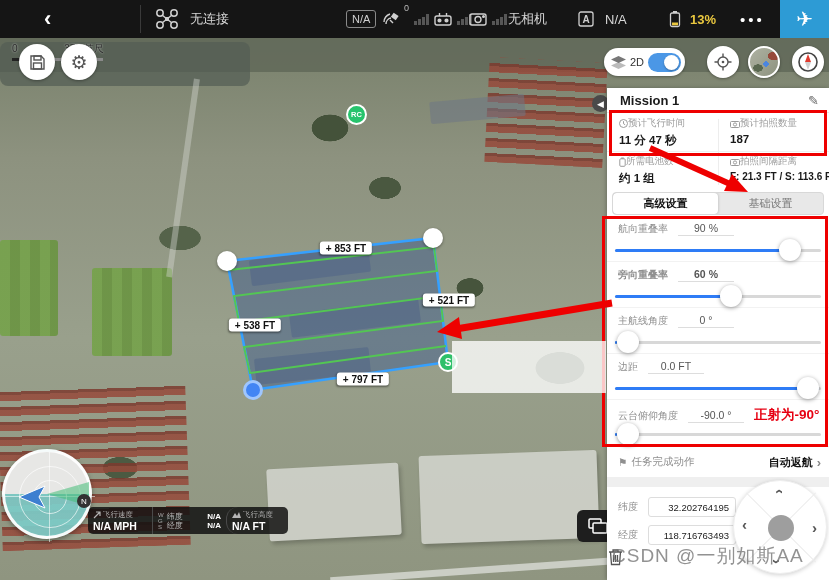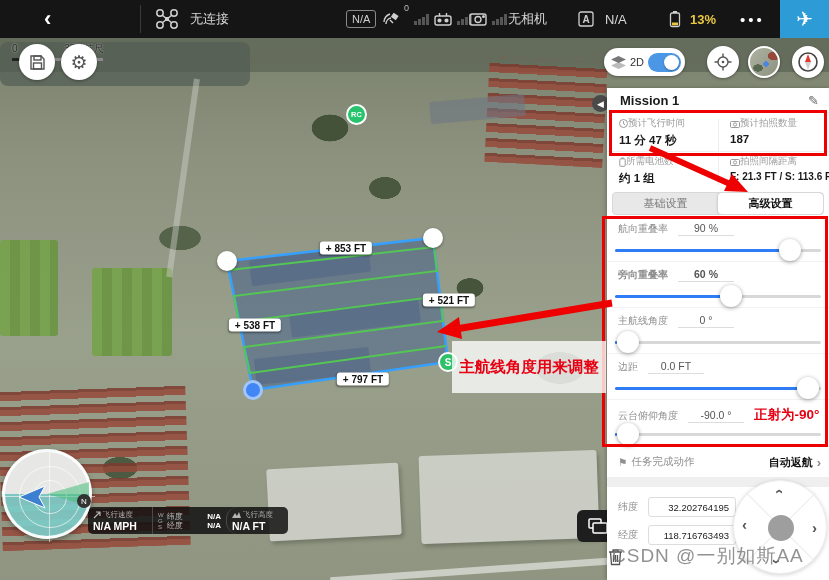--- a/index.html
+++ b/index.html
@@ -450,22 +450,22 @@
           </svg>
           <span>拍照间隔距离</span>
         </div>
       <div class="cv" style="font-size:10px;">F: 21.3 FT / S: 113.6 FT</div>
     </div>
     <div class="vdiv"></div>
       <div class="hdiv"></div>
   </div>
 
   <div id="tabs">
+    <div class="tab active">高级设置</div>
     <div class="tab">基础设置</div>
-    <div class="tab active">高级设置</div>
   </div>
 
   <div id="sliders">
     <div class="srow" style="top:0;">
       <div class="top">
           <span class="slabel">航向重叠率</span>
           <span class="sval">90 %</span>
         </div>
       <div class="strack">
           <div class="sfill" style="width: 89%;"></div>
@@ -552,21 +552,20 @@
             <path d="M5.5 7 v7 M7.5 7 v7 M9.5 7 v7"></path>
           </g>
         </svg>
     </div>
   </div>
 </div>
 
 <div class="redbox" style="left:609px;top:110px;width:218px;height:46px;"></div>
 <div class="redbox" style="left:602px;top:216px;width:226px;height:231px;"></div>
 <div id="red-note-map">
-  <span>主航线角度用来调整</span>
 </div>
 <svg id="red-svg">
   <line x1="612" y1="303" x2="456" y2="329" stroke="#ee0000" stroke-width="7"></line>
   <polygon points="437,332 459,317 462,339" fill="#ee0000"></polygon>
   <line x1="650" y1="148" x2="730" y2="184" stroke="#ee0000" stroke-width="6"></line>
   <polygon points="748,192 724,191 732,174" fill="#ee0000"></polygon>
 </svg>
 
 <div id="watermark">CSDN @一别如斯AA</div>
 

